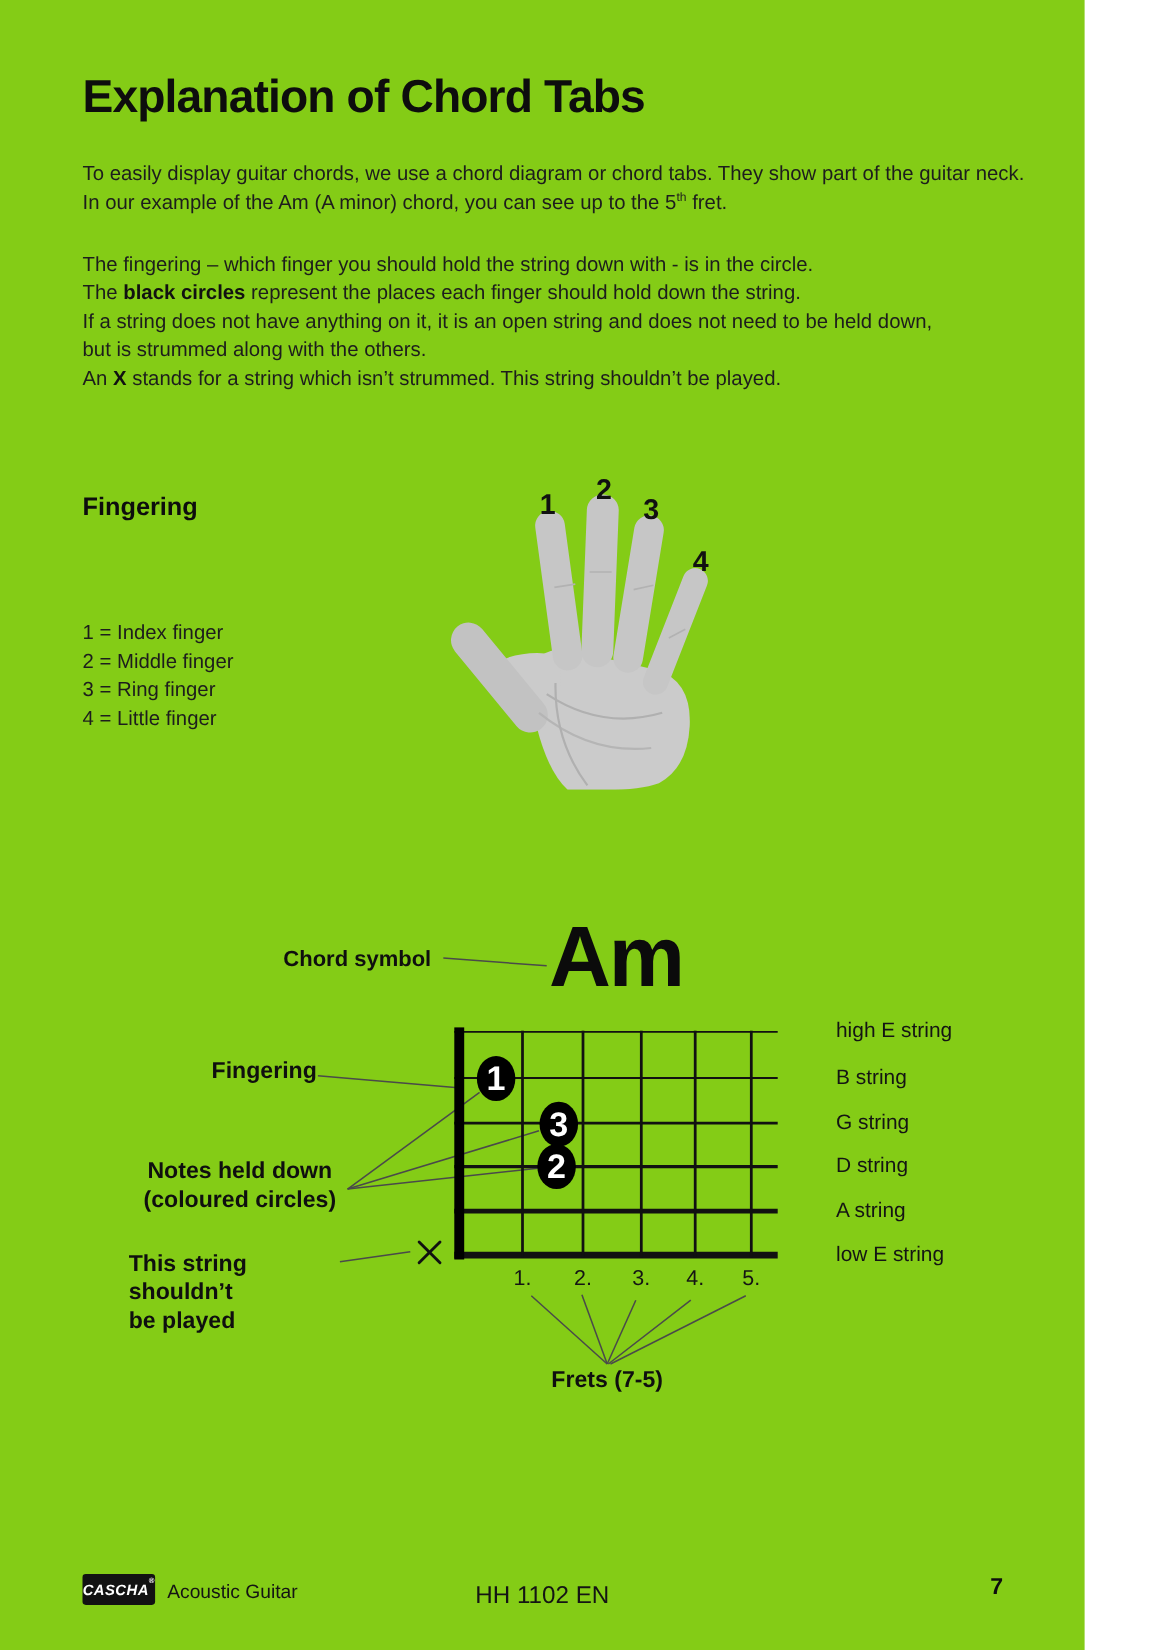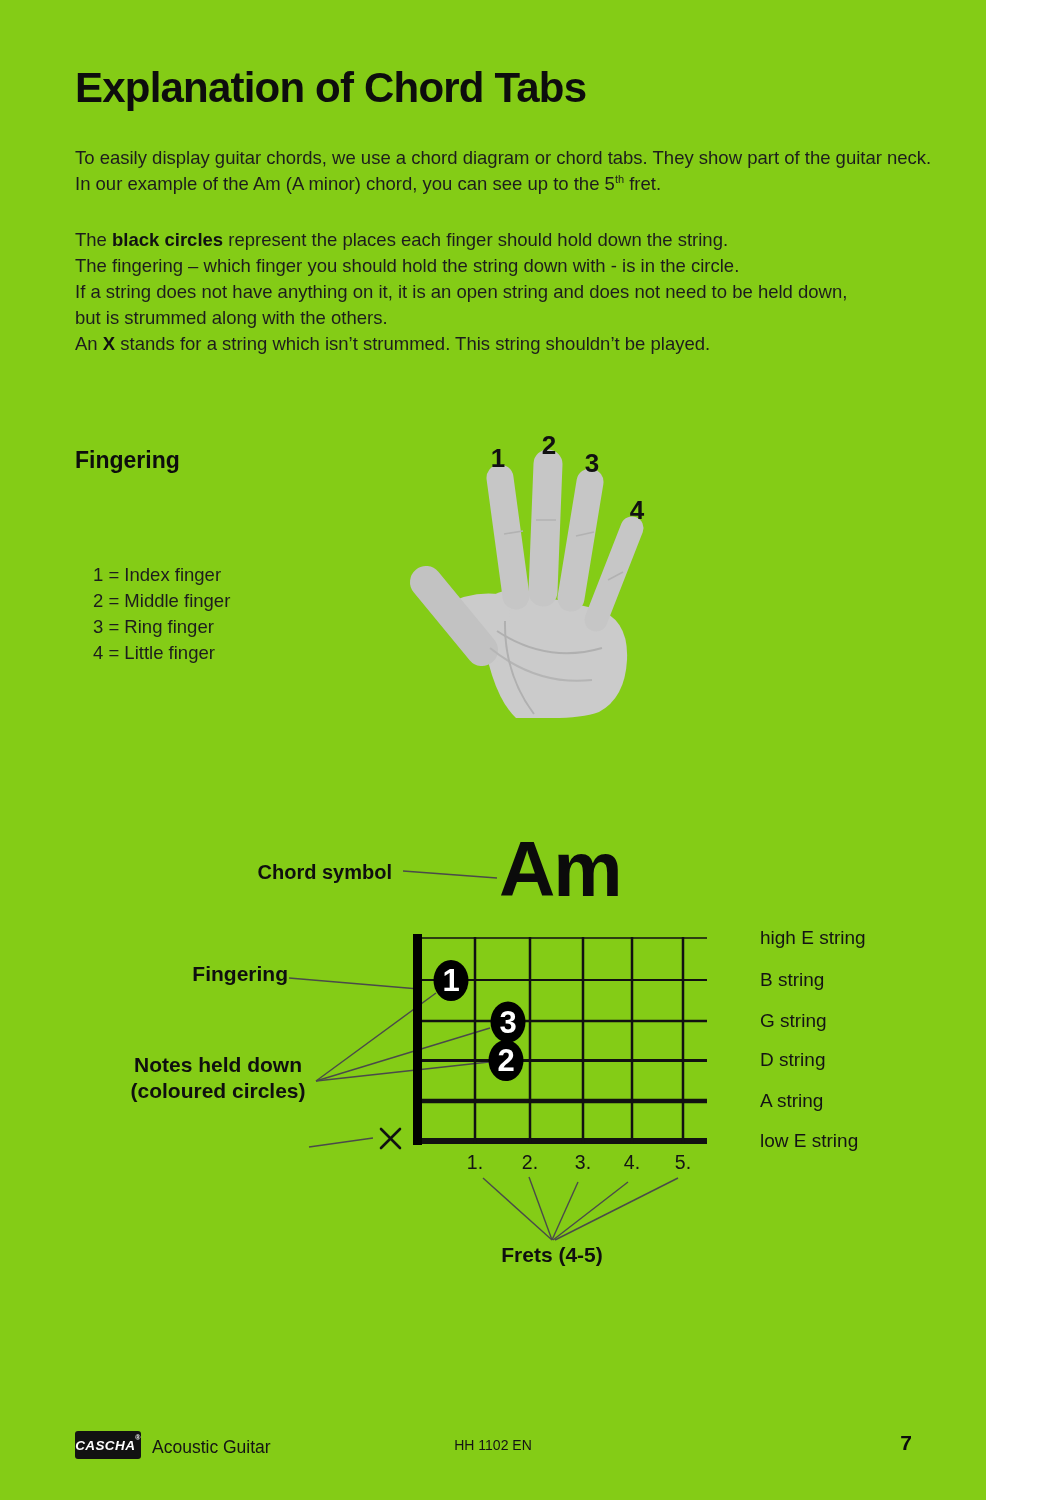--- a/index.html
+++ b/index.html
@@ -15,21 +15,21 @@
   .line { display:block; }
   .p1 { position:absolute; left:75px; top:145px; width:880px; }
   .p2 { position:absolute; left:75px; top:227px; width:880px; }
   sup { font-size:11px; line-height:0; vertical-align:super; }
   b { font-weight:bold; color:#111; }
   .fingering-heading {
     position:absolute; left:75px; top:447px; margin:0;
     font-size:23px; font-weight:bold; color:#0d0d0d;
   }
   .fingering-desc { position:absolute; left:75px; top:484px; }
-  .finger-list { position:absolute; left:93px; top:562px; }
+  .finger-list { position:absolute; left:75px; top:562px; }
   .hand-svg { position:absolute; left:392px; top:418px; }
   .diagram-svg { position:absolute; left:0; top:820px; }
   .lbl { position:absolute; font-weight:bold; color:#0f0f0f; font-size:21px; line-height:26px; margin:0; }
   .chord-symbol-label { left:230px; top:859px; width:162px; text-align:right; font-size:20px; }
   .am {
     position:absolute; left:499px; top:830px; margin:0;
     font-size:78px; line-height:78px; font-weight:bold; letter-spacing:-2px; color:#0b0b0b;
   }
   .fingering-label { left:140px; top:961px; width:148px; text-align:right; }
   .notes-label { left:122px; top:1052px; width:192px; text-align:center; }
@@ -38,38 +38,38 @@
   .fret-num { position:absolute; top:1151px; width:36px; text-align:center; font-size:19.5px; color:#141414; }
   .frets-label { left:462px; top:1242px; width:180px; text-align:center; }
   .footer-logo {
     position:absolute; left:75px; top:1431px; width:66px; height:28px;
     background:#121212; color:#fff; border-radius:3px;
     display:flex; align-items:center; justify-content:center;
     font-weight:bold; font-style:italic; font-size:13.5px; letter-spacing:0.4px;
   }
   .footer-logo .reg { font-size:7px; font-style:normal; align-self:flex-start; margin-top:3px; }
   .footer-series { position:absolute; left:152px; top:1437px; font-size:17.5px; color:#141414; }
-  .footer-code { position:absolute; left:50%; transform:translateX(-50%); top:1437px; font-size:14px; color:#141414; }
+  .footer-code { position:absolute; left:50%; transform:translateX(-50%); top:1437px; font-size:22px; color:#141414; }
   .footer-page { position:absolute; right:74px; top:1431px; font-size:21px; font-weight:bold; color:#0d0d0d; }
 </style>
 </head>
 <body>
 
 <div class="page">
 
   <h1 class="title">Explanation of Chord Tabs</h1>
 
   <p class="body-text p1">
     <span class="line">To easily display guitar chords, we use a chord diagram or chord tabs. They show part of the guitar neck.</span>
     <span class="line"><span>In our example of the Am (A minor) chord, you can see up to the 5</span><sup>th</sup><span> fret.</span></span>
   </p>
 
   <p class="body-text p2">
+    <span class="line">The fingering – which finger you should hold the string down with - is in the circle.</span>
     <span class="line"><span>The </span><b>black circles</b><span> represent the places each finger should hold down the string.</span></span>
-    <span class="line">The fingering – which finger you should hold the string down with - is in the circle.</span>
     <span class="line">If a string does not have anything on it, it is an open string and does not need to be held down,</span>
     <span class="line">but is strummed along with the others.</span>
     <span class="line"><span>An </span><b>X</b><span> stands for a string which isn’t strummed. This string shouldn’t be played.</span></span>
   </p>
 
   <h2 class="fingering-heading">Fingering</h2>
 
 
   <p class="body-text finger-list">
     <span class="line">1 = Index finger</span>
@@ -149,35 +149,39 @@
     </g>
   </svg>
 
   <p class="lbl chord-symbol-label">Chord symbol</p>
   <p class="am">Am</p>
   <p class="lbl fingering-label">Fingering</p>
   <p class="lbl notes-label">
     <span class="line">Notes held down</span>
     <span class="line">(coloured circles)</span>
   </p>
+  <p class="lbl muted-label">
+    <span class="line">This string shouldn’t</span>
+    <span class="line">be played</span>
+  </p>
 
   <span class="string-label" style="top:925px">high E string</span>
   <span class="string-label" style="top:967px">B string</span>
   <span class="string-label" style="top:1008px">G string</span>
   <span class="string-label" style="top:1047px">D string</span>
   <span class="string-label" style="top:1088px">A string</span>
   <span class="string-label" style="top:1128px">low E string</span>
 
   <span class="fret-num" style="left:457px">1.</span>
   <span class="fret-num" style="left:512px">2.</span>
   <span class="fret-num" style="left:565px">3.</span>
   <span class="fret-num" style="left:614px">4.</span>
   <span class="fret-num" style="left:665px">5.</span>
 
-  <p class="lbl frets-label">Frets (4-5)</p>
+  <p class="lbl frets-label">Frets (7-5)</p>
 
   <div class="footer-logo">
     <span>CASCHA</span>
       <span class="reg">®</span>
   </div>
   <span class="footer-series">Acoustic Guitar</span>
   <span class="footer-code">HH 1102 EN</span>
   <span class="footer-page">7</span>
 
 </div>

